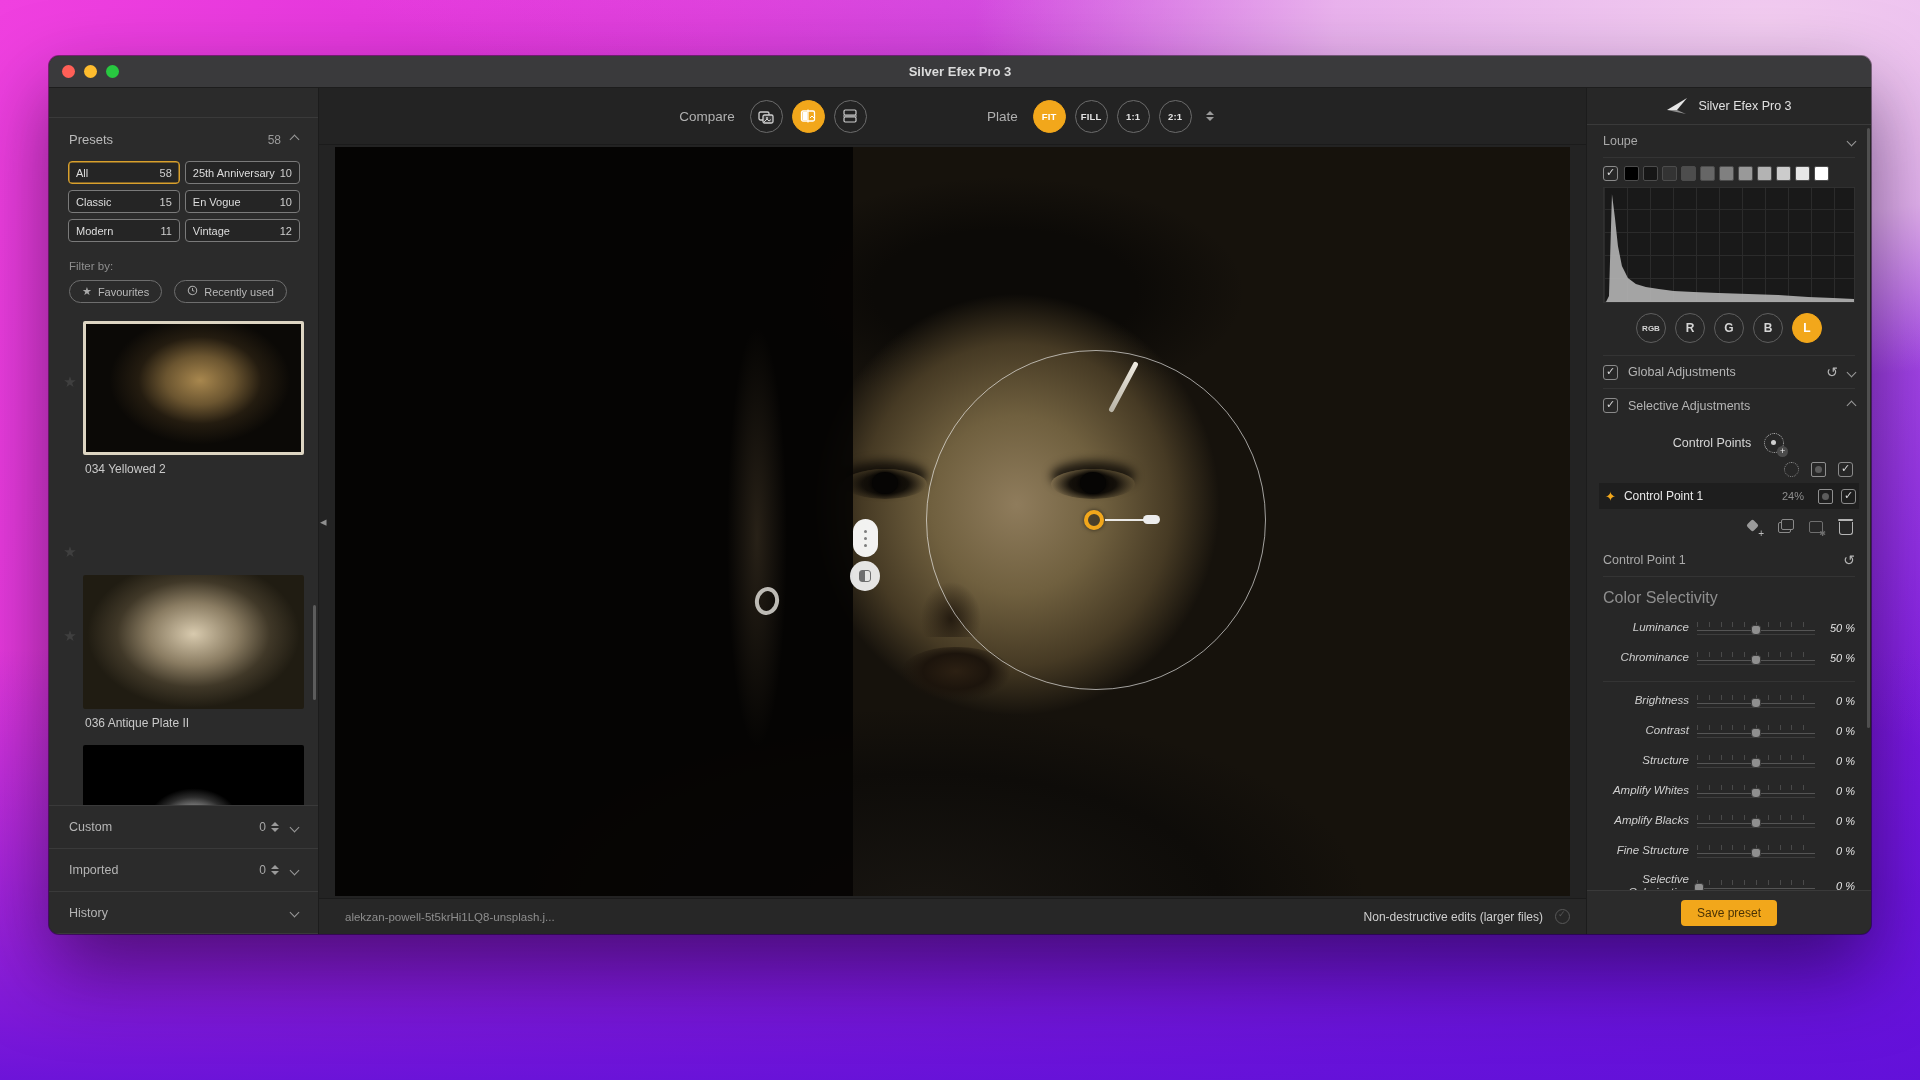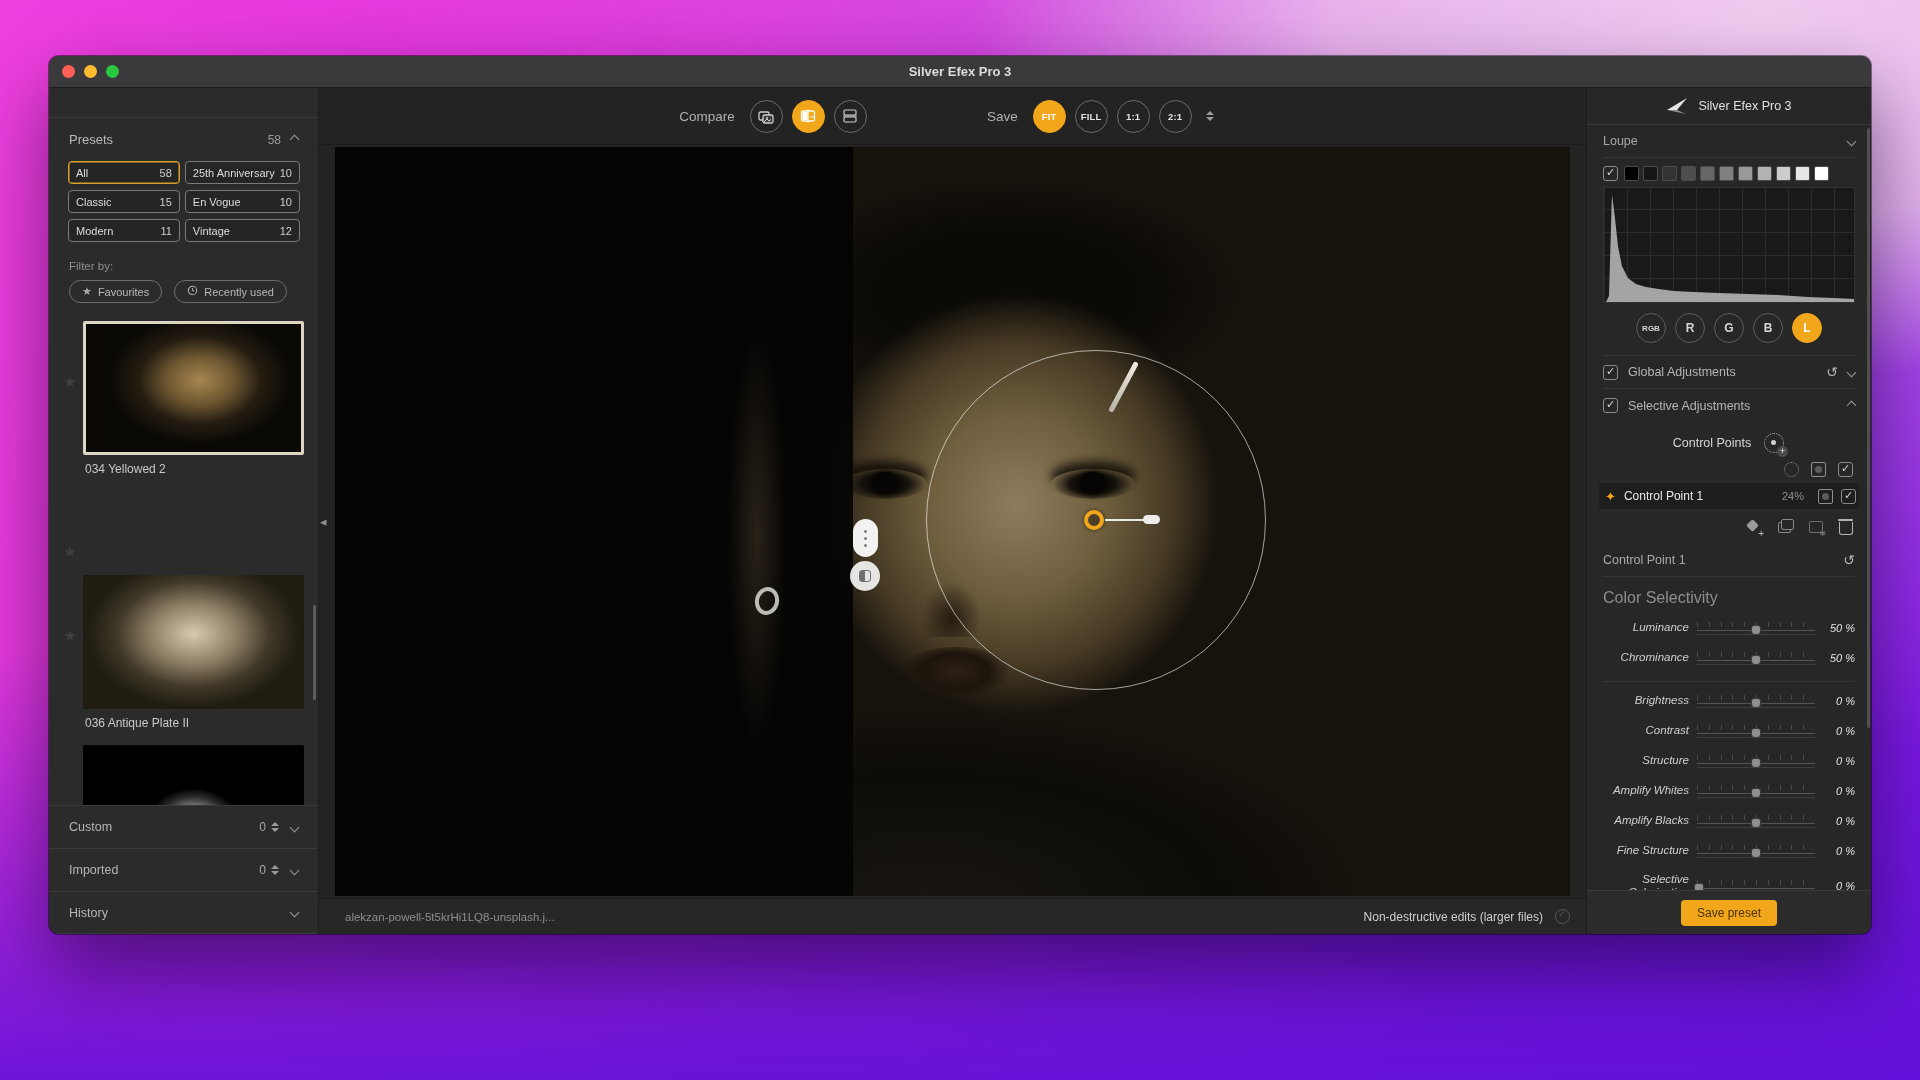--- a/index.html
+++ b/index.html
@@ -315,21 +315,21 @@
             </button>
             <button class="cbtn">
               <svg width="16" height="16" viewBox="0 0 16 16">
                   <rect x="2" y="2" width="12" height="5" rx="1.2" fill="none" stroke="#cfcfcf" stroke-width="1.2"></rect>
                   <rect x="2" y="9" width="12" height="5" rx="1.2" fill="none" stroke="#cfcfcf" stroke-width="1.2"></rect>
                   <line x1="1" y1="8" x2="15" y2="8" stroke="#cfcfcf" stroke-width="1"></line>
                 </svg>
             </button>
           </div>
           <div class="tgroup">
-            <span class="tlabel">Save</span>
+            <span class="tlabel">Plate</span>
             <button class="cbtn txt active">FIT</button>
             <button class="cbtn txt">FILL</button>
             <button class="cbtn txt">1:1</button>
             <button class="cbtn txt">2:1</button>
             <span class="stepperv">
                 <i class="upt"></i>
                 <i class="dnt"></i>
               </span>
           </div>
         </div>

